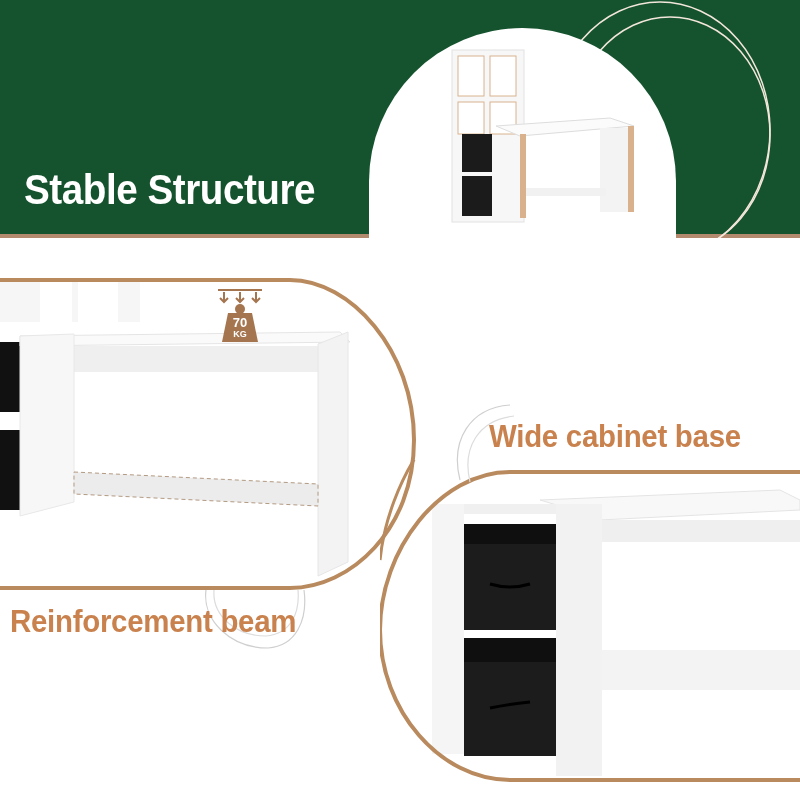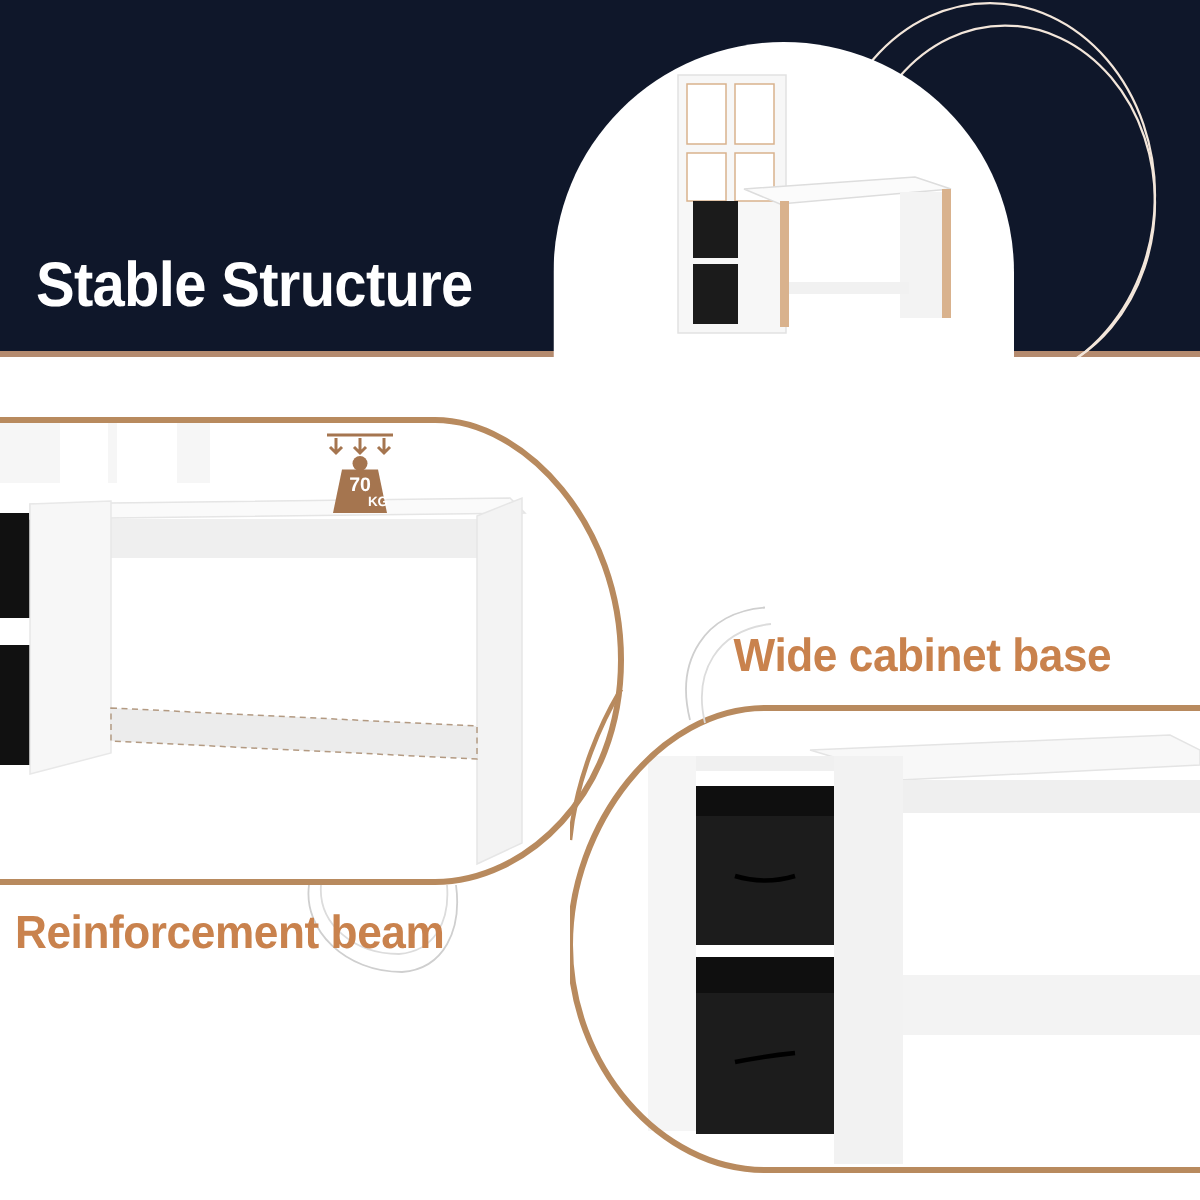--- a/index.html
+++ b/index.html
@@ -1,17 +1,17 @@
 <!DOCTYPE html>
 <html><head>
 <meta charset="utf-8">
 <style>
   html,body{margin:0;padding:0;}
   body{width:800px;height:800px;position:relative;overflow:hidden;background:#fff;font-family:"Liberation Sans",sans-serif;}
-  .banner{position:absolute;left:0;top:0;width:800px;height:238px;background:#0f172a;overflow:hidden;}
+  .banner{position:absolute;left:0;top:0;width:800px;height:238px;background:#14532d;overflow:hidden;}
   .banner-strip{position:absolute;left:0;top:234px;width:800px;height:24px;background:#b48a6e;}
   .banner-title{position:absolute;left:24px;top:166px;font-size:42px;font-weight:bold;color:#fff;letter-spacing:-0.5px;transform:scaleX(0.92);transform-origin:left;}
   .arch{position:absolute;left:369px;top:28px;width:307px;height:330px;background:#fff;border-radius:155px 155px 0 0;clip-path:inset(0 0 106px 0);}
   .rings{position:absolute;left:0;top:0;}
   .panel{position:absolute;}
   .label{position:absolute;font-weight:bold;color:#c9824d;font-size:31px;letter-spacing:-0.3px;transform:scaleX(0.95);transform-origin:left;}
   svg{display:block;}
 </style>
 </head>
 <body>
@@ -69,21 +69,21 @@
     <line x1="2" y1="3" x2="46" y2="3" stroke="#a5754f" stroke-width="2"></line>
     <g stroke="#a5754f" stroke-width="2" fill="none">
       <path d="M8,5 v10 M4,11 l4,4 l4,-4"></path>
       <path d="M24,5 v10 M20,11 l4,4 l4,-4"></path>
       <path d="M40,5 v10 M36,11 l4,4 l4,-4"></path>
     </g>
     <circle cx="24" cy="22" r="5" fill="#a5754f"></circle>
     <path d="M12,26 L36,26 L42,55 L6,55 Z" fill="#a5754f"></path>
   </svg>
   <span style="position:absolute;left:0;width:48px;top:28px;text-align:center;color:#fff;font-weight:bold;font-size:13px;">70</span>
-  <span style="position:absolute;left:12px;width:48px;top:42px;text-align:center;color:#fff;font-weight:bold;font-size:9px;">KG</span>
+  <span style="position:absolute;left:0;width:48px;top:42px;text-align:center;color:#fff;font-weight:bold;font-size:9px;">KG</span>
 </div>
 
 <svg class="panel" style="left:380px;top:460px;" width="420" height="340">
 
   <polygon points="160,40 400,30 420,40 420,50 220,60 180,46" fill="#f8f8f8" stroke="#e4e4e4"></polygon>
   <rect x="222" y="60" width="198" height="22" fill="#efefef"></rect>
   <rect x="222" y="190" width="198" height="40" fill="#f3f3f3"></rect>
 
   <rect x="52" y="44" width="32" height="250" fill="#f5f5f5"></rect>
   <rect x="84" y="44" width="100" height="10" fill="#f0f0f0"></rect>

